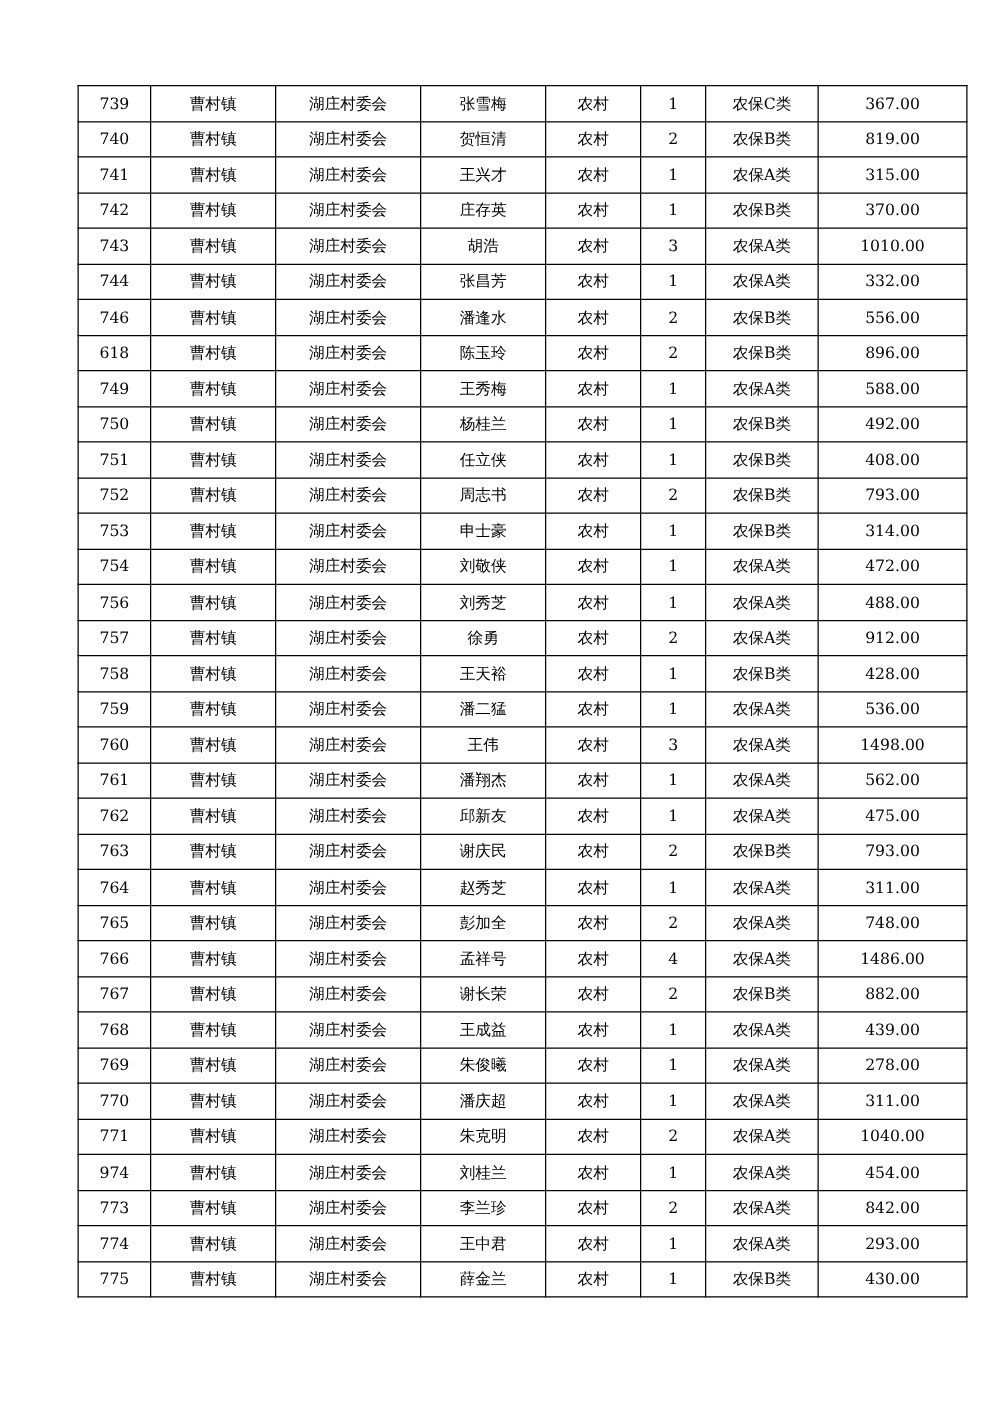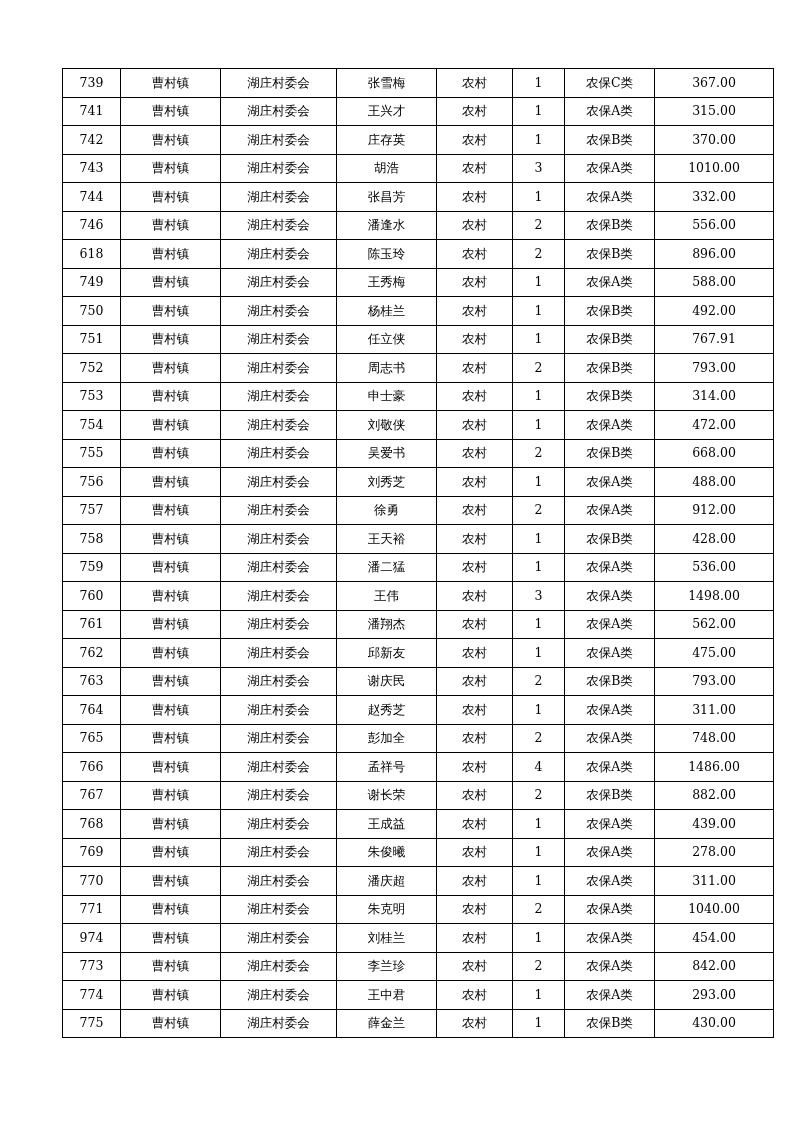--- a/index.html
+++ b/index.html
@@ -66,20 +66,30 @@
           <td class="num">739</td>
           <td>曹村镇</td>
           <td>湖庄村委会</td>
           <td>张雪梅</td>
           <td>农村</td>
           <td class="num">1</td>
           <td>农保C类</td>
           <td class="num">367.00</td>
         </tr>
         <tr>
+          <td class="num">740</td>
+          <td>曹村镇</td>
+          <td>湖庄村委会</td>
+          <td>贺恒清</td>
+          <td>农村</td>
+          <td class="num">2</td>
+          <td>农保B类</td>
+          <td class="num">819.00</td>
+        </tr>
+        <tr>
           <td class="num">741</td>
           <td>曹村镇</td>
           <td>湖庄村委会</td>
           <td>王兴才</td>
           <td>农村</td>
           <td class="num">1</td>
           <td>农保A类</td>
           <td class="num">315.00</td>
         </tr>
         <tr>
@@ -153,21 +163,21 @@
           <td class="num">492.00</td>
         </tr>
         <tr>
           <td class="num">751</td>
           <td>曹村镇</td>
           <td>湖庄村委会</td>
           <td>任立侠</td>
           <td>农村</td>
           <td class="num">1</td>
           <td>农保B类</td>
-          <td class="num">767.91</td>
+          <td class="num">408.00</td>
         </tr>
         <tr>
           <td class="num">752</td>
           <td>曹村镇</td>
           <td>湖庄村委会</td>
           <td>周志书</td>
           <td>农村</td>
           <td class="num">2</td>
           <td>农保B类</td>
           <td class="num">793.00</td>
@@ -184,30 +194,20 @@
         </tr>
         <tr>
           <td class="num">754</td>
           <td>曹村镇</td>
           <td>湖庄村委会</td>
           <td>刘敬侠</td>
           <td>农村</td>
           <td class="num">1</td>
           <td>农保A类</td>
           <td class="num">472.00</td>
-        </tr>
-        <tr>
-          <td class="num">755</td>
-          <td>曹村镇</td>
-          <td>湖庄村委会</td>
-          <td>吴爱书</td>
-          <td>农村</td>
-          <td class="num">2</td>
-          <td>农保B类</td>
-          <td class="num">668.00</td>
         </tr>
         <tr>
           <td class="num">756</td>
           <td>曹村镇</td>
           <td>湖庄村委会</td>
           <td>刘秀芝</td>
           <td>农村</td>
           <td class="num">1</td>
           <td>农保A类</td>
           <td class="num">488.00</td>

